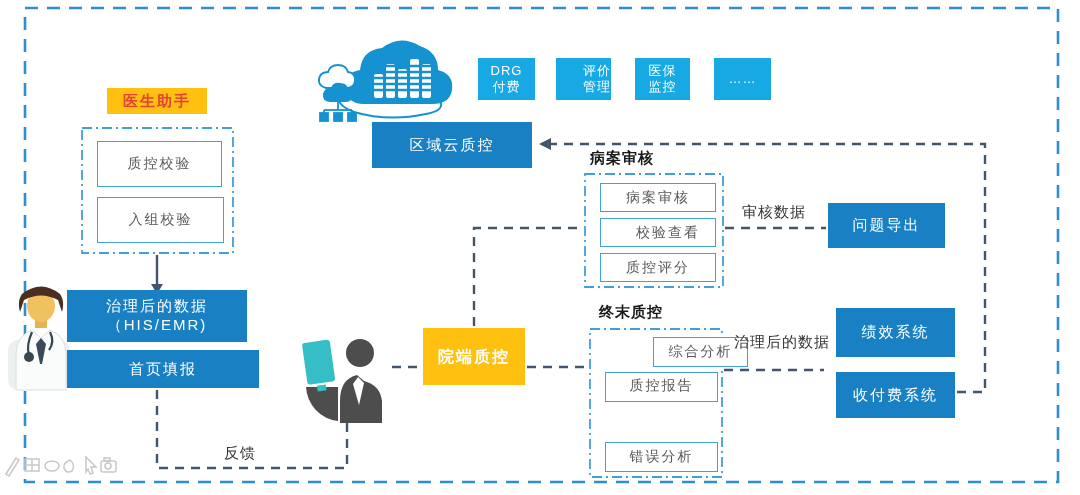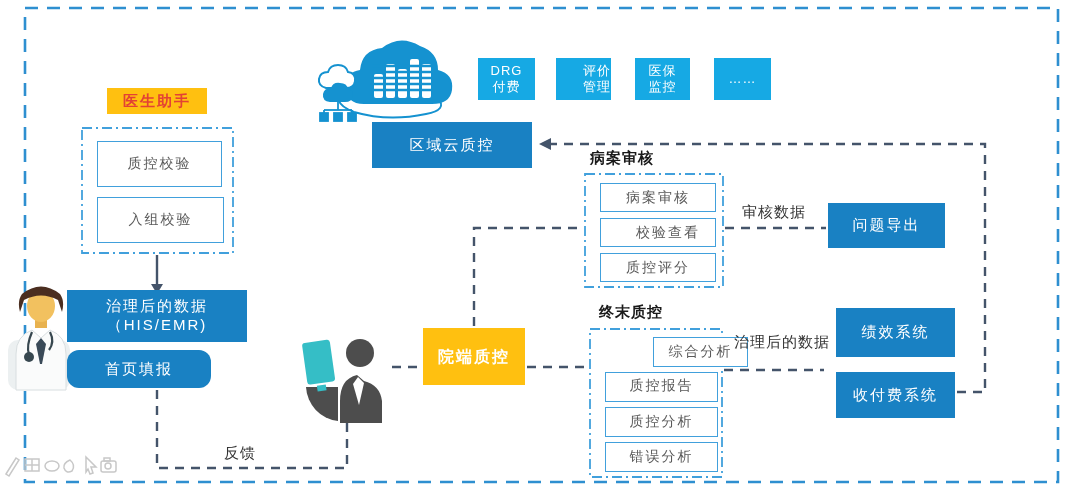--- a/index.html
+++ b/index.html
@@ -142,21 +142,21 @@
     <span>质控校验</span>
   </div>
   <div class="node wbox" style="left:97px;top:197px;width:127px;height:46px;">
     <span>入组校验</span>
   </div>
 
   <div class="node blue" style="left:67px;top:290px;width:180px;height:52px;">
     <span>治理后的数据</span>
     <span>（HIS/EMR)</span>
   </div>
-  <div class="node blue" style="left:67px;top:350px;width:144px;height:38px;border-radius:12px;">
+  <div class="node blue" style="left:67px;top:350px;width:192px;height:38px;">
     <span>首页填报</span>
   </div>
 
   <div class="lab" style="left:224px;top:444px;">反馈</div>
 
   <div class="node yellow" style="left:423px;top:328px;width:102px;height:57px;">
     <span>院端质控</span>
   </div>
 
   <div class="node blue" style="left:372px;top:122px;width:160px;height:46px;">
@@ -196,23 +196,20 @@
     <span>问题导出</span>
   </div>
 
   <div class="lab bold" style="left:599px;top:303px;">终末质控</div>
   <div class="node wbox" style="left:605px;top:337px;width:95px;height:30px;margin-left:48px;">
     <span>综合分析</span>
   </div>
   <div class="node wbox" style="left:605px;top:372px;width:113px;height:30px;font-family:Liberation Mono, monospace;">
     <span>质控报告</span>
   </div>
-  <div class="node wbox" style="left:605px;top:407px;width:113px;height:30px;">
-    <span>质控分析</span>
-  </div>
   <div class="node wbox" style="left:605px;top:442px;width:113px;height:30px;">
     <span>错误分析</span>
   </div>
 
   <div class="lab" style="left:734px;top:333px;">治理后的数据</div>
 
   <div class="node blue" style="left:836px;top:308px;width:119px;height:49px;">
     <span>绩效系统</span>
   </div>
   <div class="node blue" style="left:836px;top:372px;width:119px;height:46px;">

